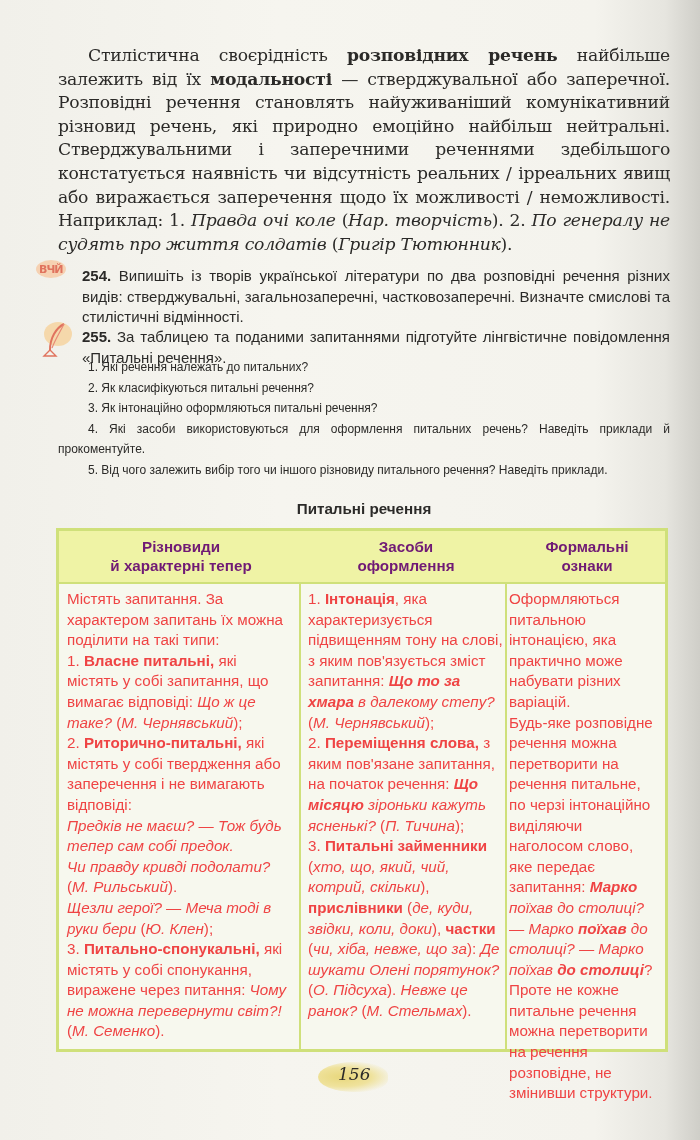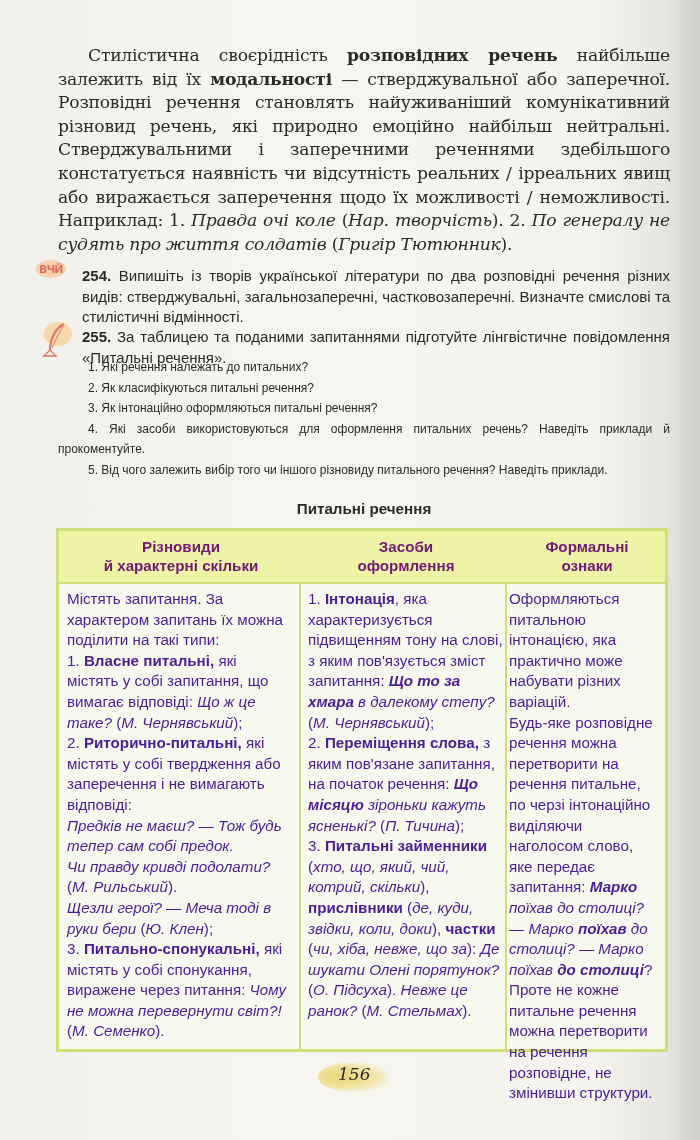--- a/index.html
+++ b/index.html
@@ -54,21 +54,21 @@
   .thead {
     position: absolute; left: 0; top: 0; width: 100%; height: 51px;
     background: #eff3a5; border-bottom: 2px solid #cfe07a;
   }
   .th {
     position: absolute; top: 6px; text-align: center; font-weight: bold;
     font-size: 15.2px; line-height: 19px; color: #701a75;
   }
   .col {
     position: absolute; top: 58px; font-size: 15.2px; line-height: 20.6px;
-    color: #4c1d95;
+    color: #ef4444;
   }
   .col b { font-weight: bold; }
   .col i { font-style: italic; }
   .vline { position: absolute; top: 51px; bottom: 0; width: 2px; background: #cfe07a; }
 
   #c1 { left: 8px; width: 220px; }
   #c2 { left: 249px; width: 196px; }
   #c3 { left: 450px; width: 150px; }
 
   
@@ -120,21 +120,21 @@
   <div>3. Як інтонаційно оформляються питальні речення?</div>
   <div>4. Які засоби використовуються для оформлення питальних речень? Наведіть приклади й прокоментуйте.</div>
   <div>5. Від чого залежить вибір того чи іншого різновиду питального речення? Наведіть приклади.</div>
 </div>
 
 <div id="table-title" class="sans">Питальні речення</div>
 <div id="table" class="sans">
   <div class="thead">
     <div class="th" style="left:0;width:244px">
       <div>Різновиди</div>
-      <div>й характерні скільки</div>
+      <div>й характерні тепер</div>
     </div>
     <div class="th" style="left:244px;width:206px">
       <div>Засоби</div>
       <div>оформлення</div>
     </div>
     <div class="th" style="left:450px;width:156px">
       <div>Формальні</div>
       <div>ознаки</div>
     </div>
   </div>

